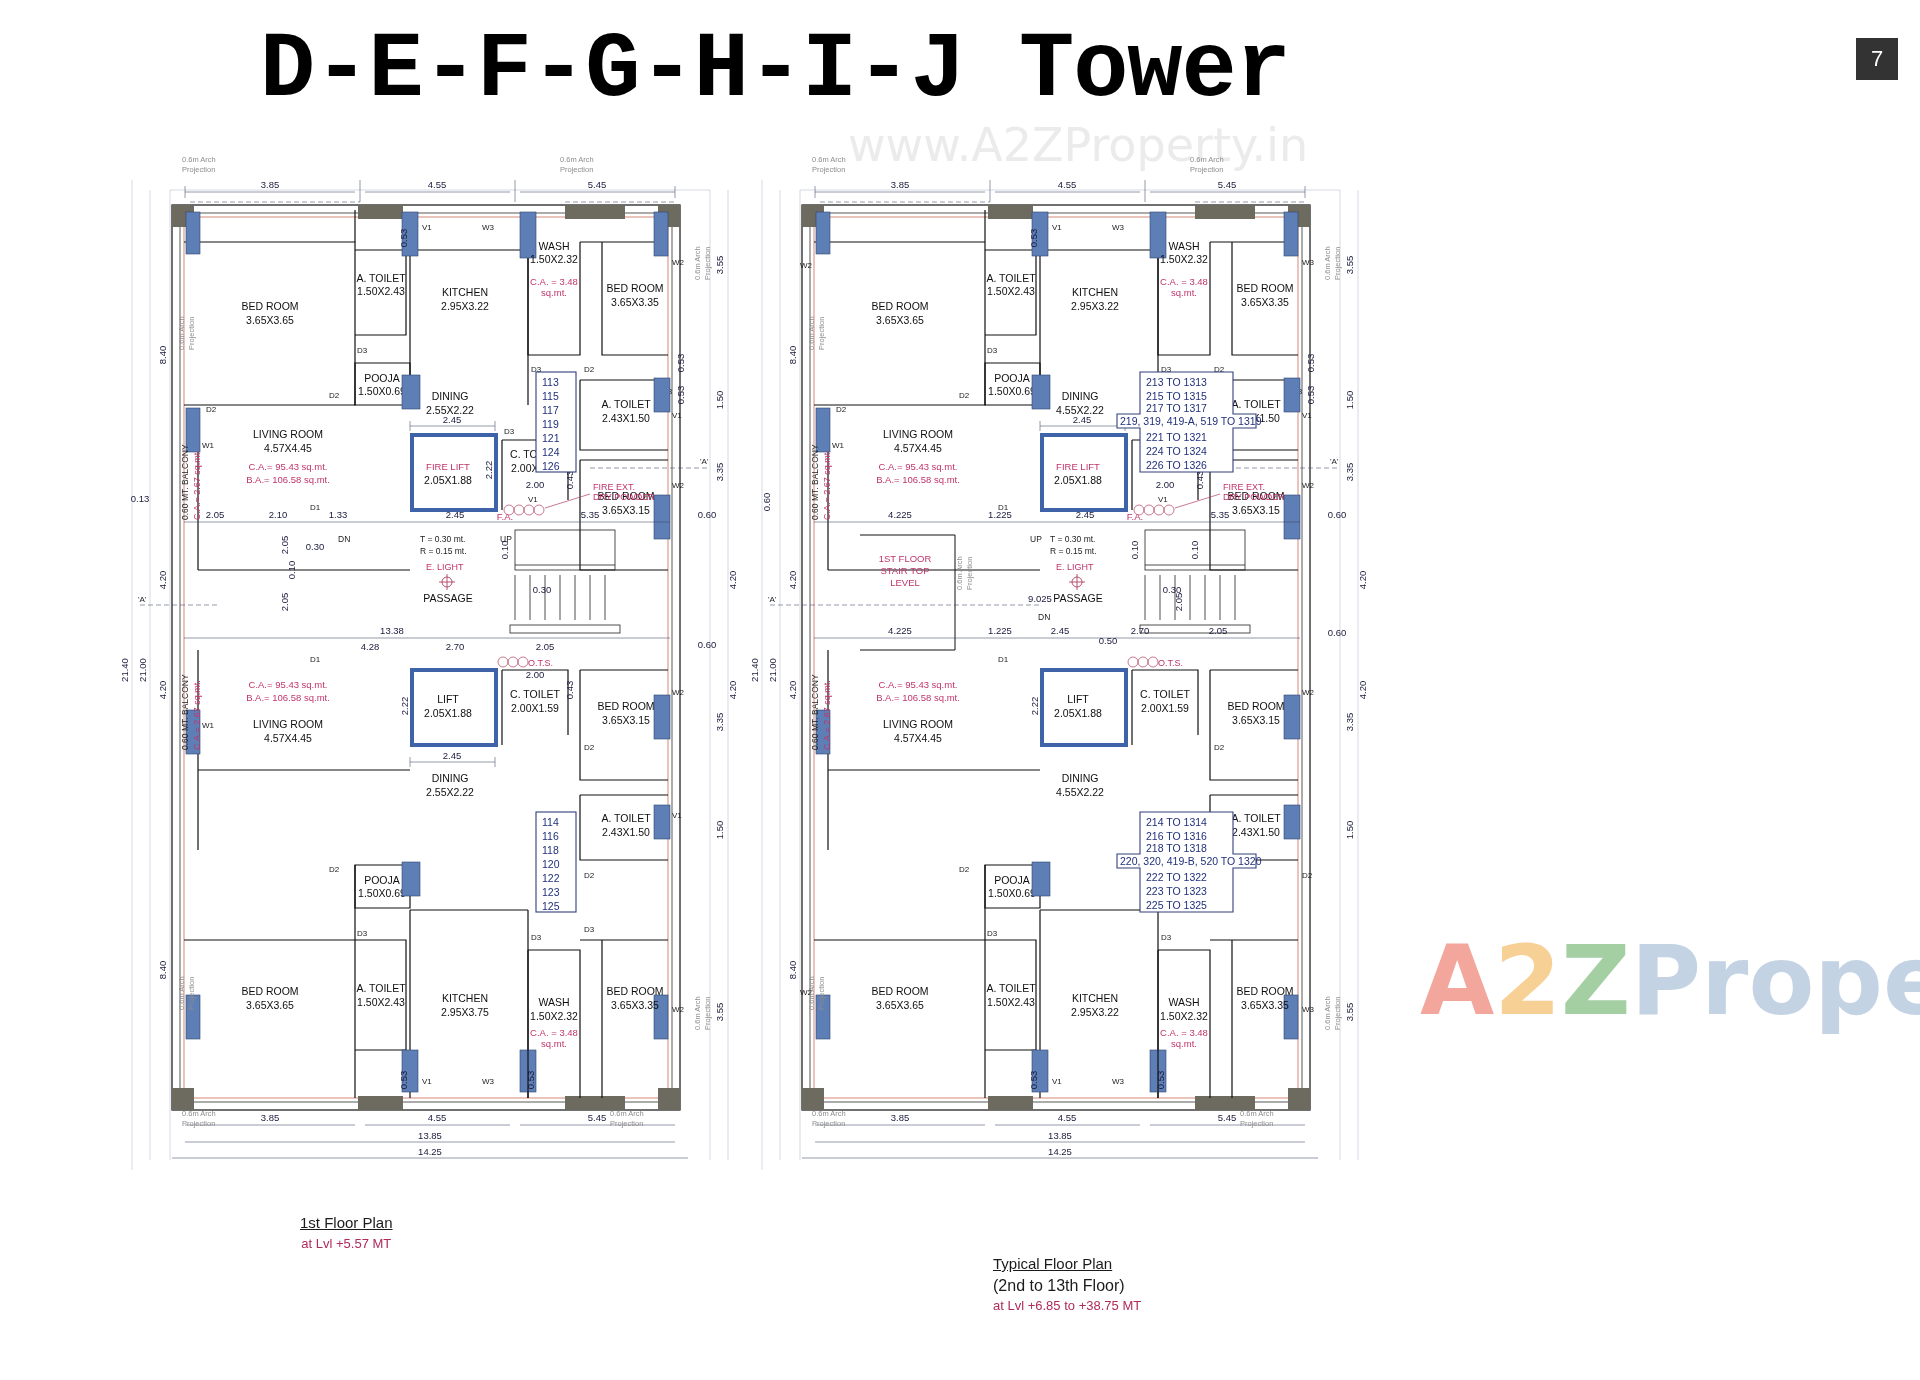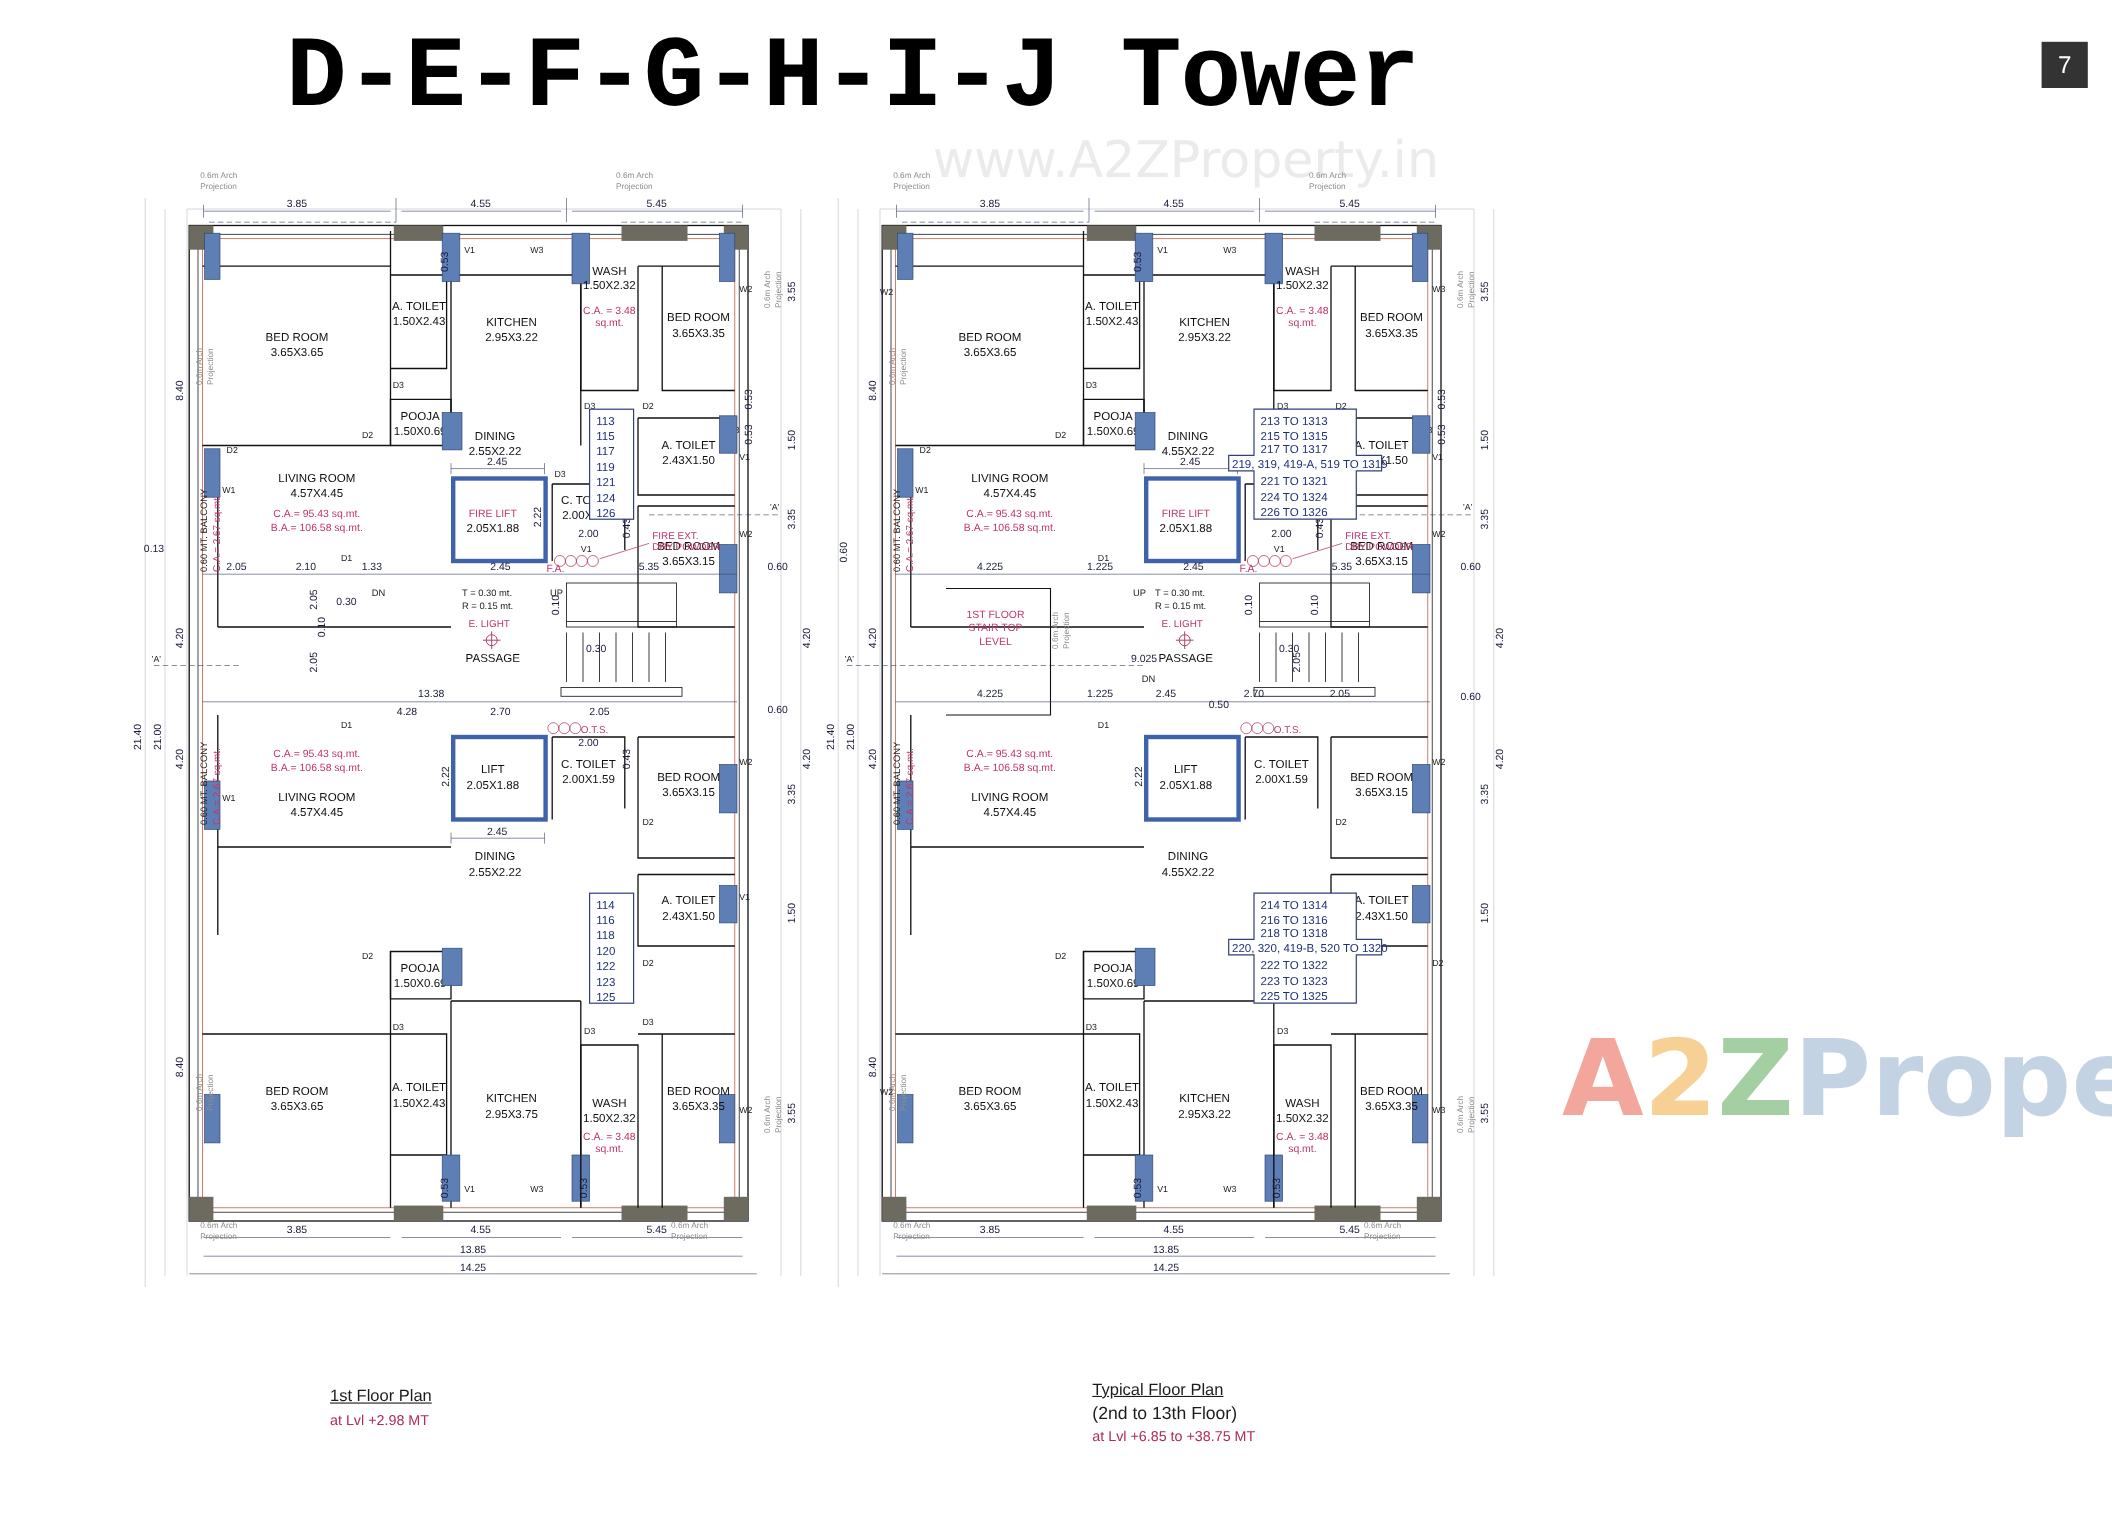--- a/index.html
+++ b/index.html
@@ -39,21 +39,21 @@
   }
   
   .plan{position:absolute;top:150px;width:730px;height:1060px;z-index:2;}
   #plan-left{left:110px;}
   #plan-right{left:740px;}
   .plan svg{position:absolute;left:0;top:0;}
   .cap{position:absolute;text-align:left;z-index:3;}
   .cap .cap-t{font-size:15px;color:#1b1b1b;text-decoration:underline;display:block;margin-bottom:5px;}
   .cap .cap-s{font-size:16px;color:#1b1b1b;display:block;margin-bottom:3px;}
   .cap .cap-l{font-size:13px;color:#b02a5b;display:block;}
-  #cap-left{left:300px;top:1261px;}
+  #cap-left{left:300px;top:1214px;text-align:center;}
   #cap-right{left:993px;top:1255px;}
   
   .t{font-family:"Liberation Sans",sans-serif;fill:#0f0f0f;}
   .rm{font-size:10.5px;text-anchor:middle;}
   .dim{font-size:9.5px;fill:#1a1a3c;text-anchor:middle;}
   .sm{font-size:8px;fill:#1a1a1a;}
   .pk{fill:#c0346b;font-size:9.5px;text-anchor:middle;}
   .pk2{fill:#c0346b;font-size:9px;}
   .bl{fill:#20307a;font-size:10.5px;}
   .gr{fill:#8d8d8d;font-size:7.5px;}
@@ -881,19 +881,19 @@
   <text class="t bl" x="406" y="702">218 TO 1318</text>
   <text class="t bl" x="380" y="715">220, 320, 419-B, 520 TO 1320</text>
   <text class="t bl" x="406" y="731">222 TO 1322</text>
   <text class="t bl" x="406" y="745">223 TO 1323</text>
   <text class="t bl" x="406" y="759">225 TO 1325</text>
 </svg>
 </div>
 
 <div class="cap" id="cap-left">
   <span class="cap-t">1st Floor Plan</span>
-  <span class="cap-l">at Lvl +2.98 MT</span>
+  <span class="cap-l">at Lvl +5.57 MT</span>
 </div>
 <div class="cap" id="cap-right">
   <span class="cap-t">Typical Floor Plan</span>
   <span class="cap-s">(2nd to 13th Floor)</span>
   <span class="cap-l">at Lvl +6.85 to +38.75 MT</span>
 </div>
 
 </body></html>

